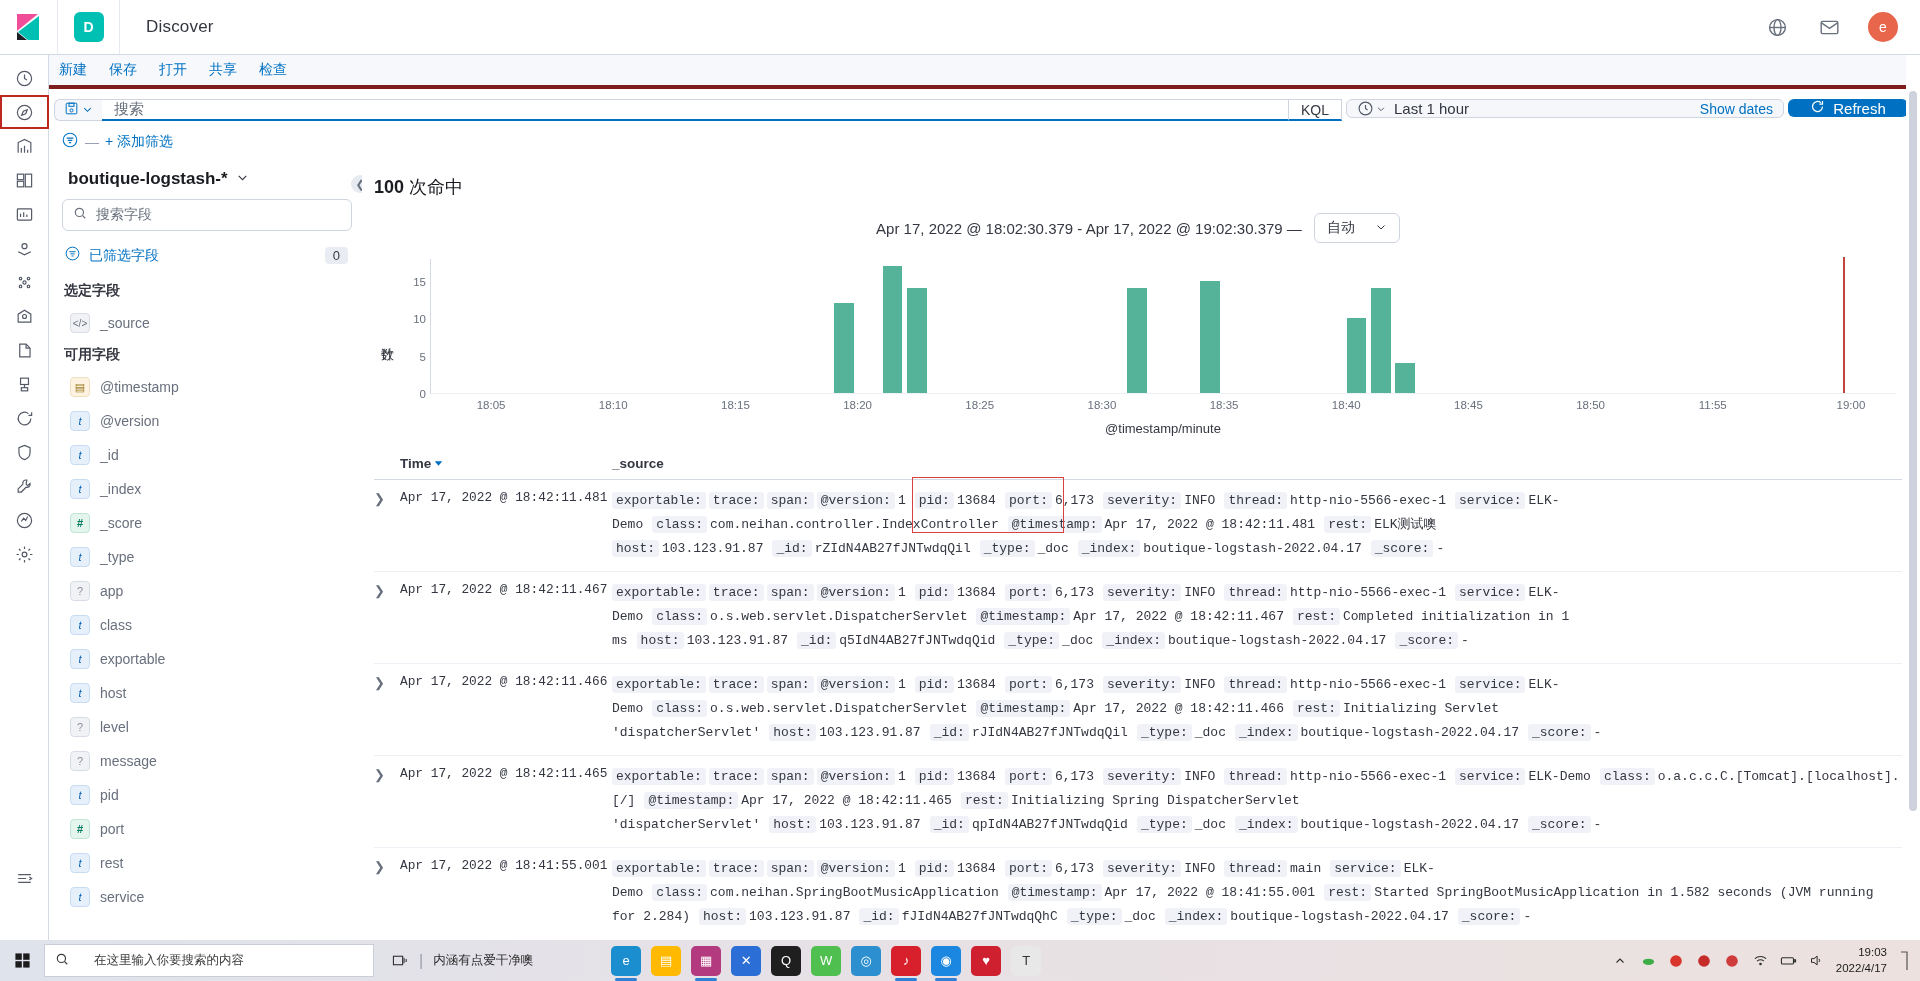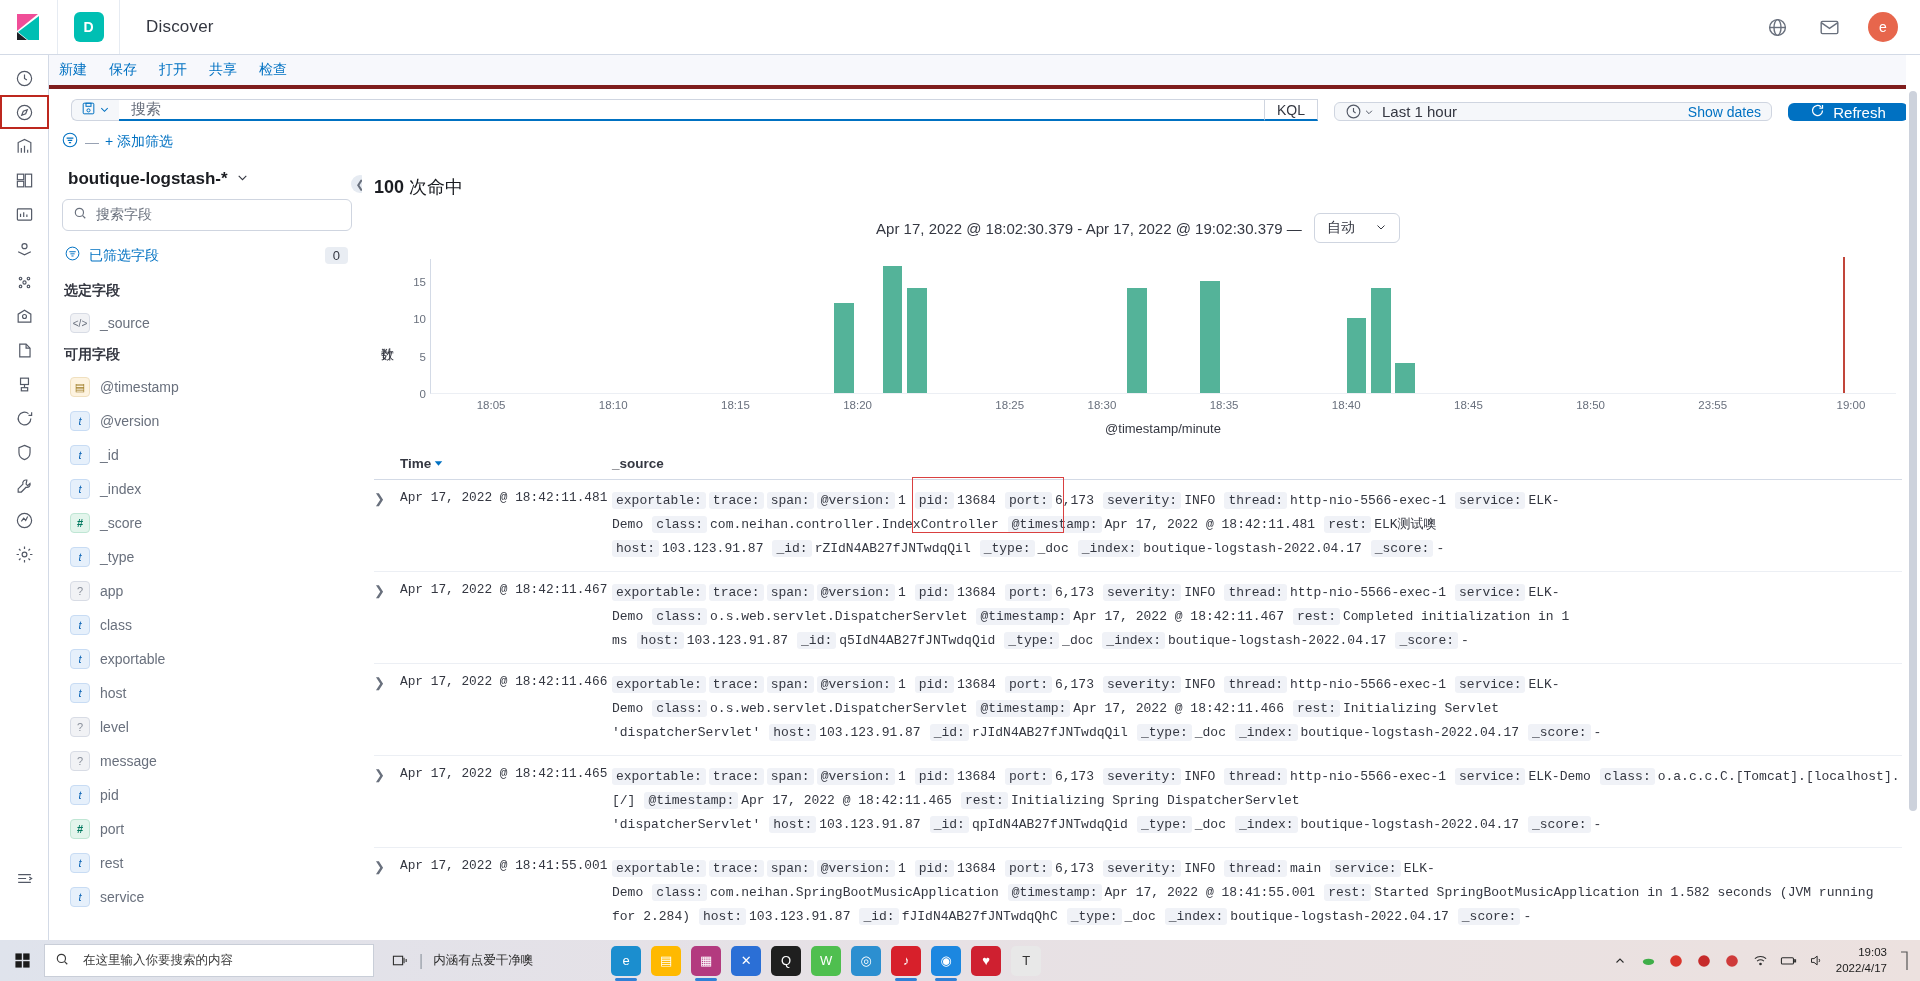--- a/index.html
+++ b/index.html
@@ -55,21 +55,21 @@
   .page { position: absolute; top: 55px; left: 49px; width: 1871px; height: 926px; background: #fff; }
 
   
   .topnav {
     height: 34px; background: #f7f8fc; border-bottom: 4px solid #7f1d1d;
     display: flex; align-items: center; padding-left: 10px; gap: 22px;
   }
   .topnav a { font-size: 14px; color: #0071c2; text-decoration: none; cursor: pointer; }
 
   
-  .querybar { padding: 10px 12px 6px 22px; display: flex; align-items: flex-end; gap: 16px; }
+  .querybar { padding: 10px 12px 6px 5px; display: flex; align-items: flex-start; gap: 4px; }
   .qb-left { display: flex; flex: 1; min-width: 0; }
   .saved-btn {
     width: 48px; background: #f5f7fa; border: 1px solid #cfd5e0; border-right: none;
     border-radius: 6px 0 0 6px; display: flex; align-items: center; justify-content: center; gap: 3px;
     color: #0071c2; cursor: pointer;
   }
   .qinput {
     flex: 1; min-width: 0; background: #fff; border: 1px solid #cfd5e0; border-left: none;
     border-bottom: 2px solid #0071c2; border-radius: 0;
     display: flex; align-items: center; padding: 0 12px;
@@ -201,21 +201,21 @@
 
   
   .taskbar {
     position: absolute; left: 0; bottom: 0; width: 1920px; height: 41px;
     background: linear-gradient(90deg,#dfe3ec 0%,#e6e1e6 40%,#ece1df 100%);
     display: flex; align-items: center;
   }
   .tb-start { width: 44px; display: flex; align-items: center; justify-content: center; cursor: pointer; }
   .tb-search {
     width: 330px; height: 33px; background: #fff; border: 1px solid #c9ced8;
-    display: flex; align-items: center; gap: 14px; padding: 0 10px; cursor: text;
+    display: flex; align-items: center; gap: 25px; padding: 0 10px; cursor: text;
   }
   .tb-search .ph { font-size: 12.5px; color: #3a3a3a; }
   .tb-task { margin-left: 18px; display: flex; align-items: center; gap: 10px; color: #2b2b2b; }
   .tb-news { font-size: 12.5px; color: #2b2b2b; }
   .tb-apps { margin-left: 78px; display: flex; align-items: center; gap: 10px; }
   .tb-app {
     width: 30px; height: 30px; border-radius: 5px; display: flex; align-items: center; justify-content: center;
     font-size: 13px; color: #fff; cursor: pointer; position: relative;
   }
   .tb-app.active::after {
@@ -577,27 +577,27 @@
               <div class="bar" style="background: rgb(84, 179, 153); left: 62.5%; width: 1.35%; height: 75px;"></div>
               <div class="bar" style="background: rgb(84, 179, 153); left: 64.1667%; width: 1.35%; height: 105px;"></div>
               <div class="bar" style="background: rgb(84, 179, 153); left: 65.8333%; width: 1.35%; height: 30px;"></div>
               <div class="nowline" style="background: rgb(193, 69, 58); left: 96.4%; height: 136px;"></div>
             </div>
           <div class="xticks" id="x-ticks">
               <div class="xtick" style="left: 4.16667%;">18:05</div>
               <div class="xtick" style="left: 12.5%;">18:10</div>
               <div class="xtick" style="left: 20.8333%;">18:15</div>
               <div class="xtick" style="left: 29.1667%;">18:20</div>
-              <div class="xtick" style="left: 37.5%; margin-left: 30px;">18:25</div>
+              <div class="xtick" style="left: 37.5%;">18:25</div>
               <div class="xtick" style="left: 45.8333%;">18:30</div>
               <div class="xtick" style="left: 54.1667%;">18:35</div>
               <div class="xtick" style="left: 62.5%;">18:40</div>
               <div class="xtick" style="left: 70.8333%;">18:45</div>
               <div class="xtick" style="left: 79.1667%;">18:50</div>
-              <div class="xtick" style="left: 87.5%;">23:55</div>
+              <div class="xtick" style="left: 87.5%;">11:55</div>
               <div class="xtick" style="left: 95.8333%; margin-left: 16px;">19:00</div>
             </div>
           <div class="xlabel">@timestamp/minute</div>
         </div>
 
         <div class="doctable">
           <div class="dt-head">
             <div class="c-exp"></div>
             <div class="c-time">
               <span>Time</span>

